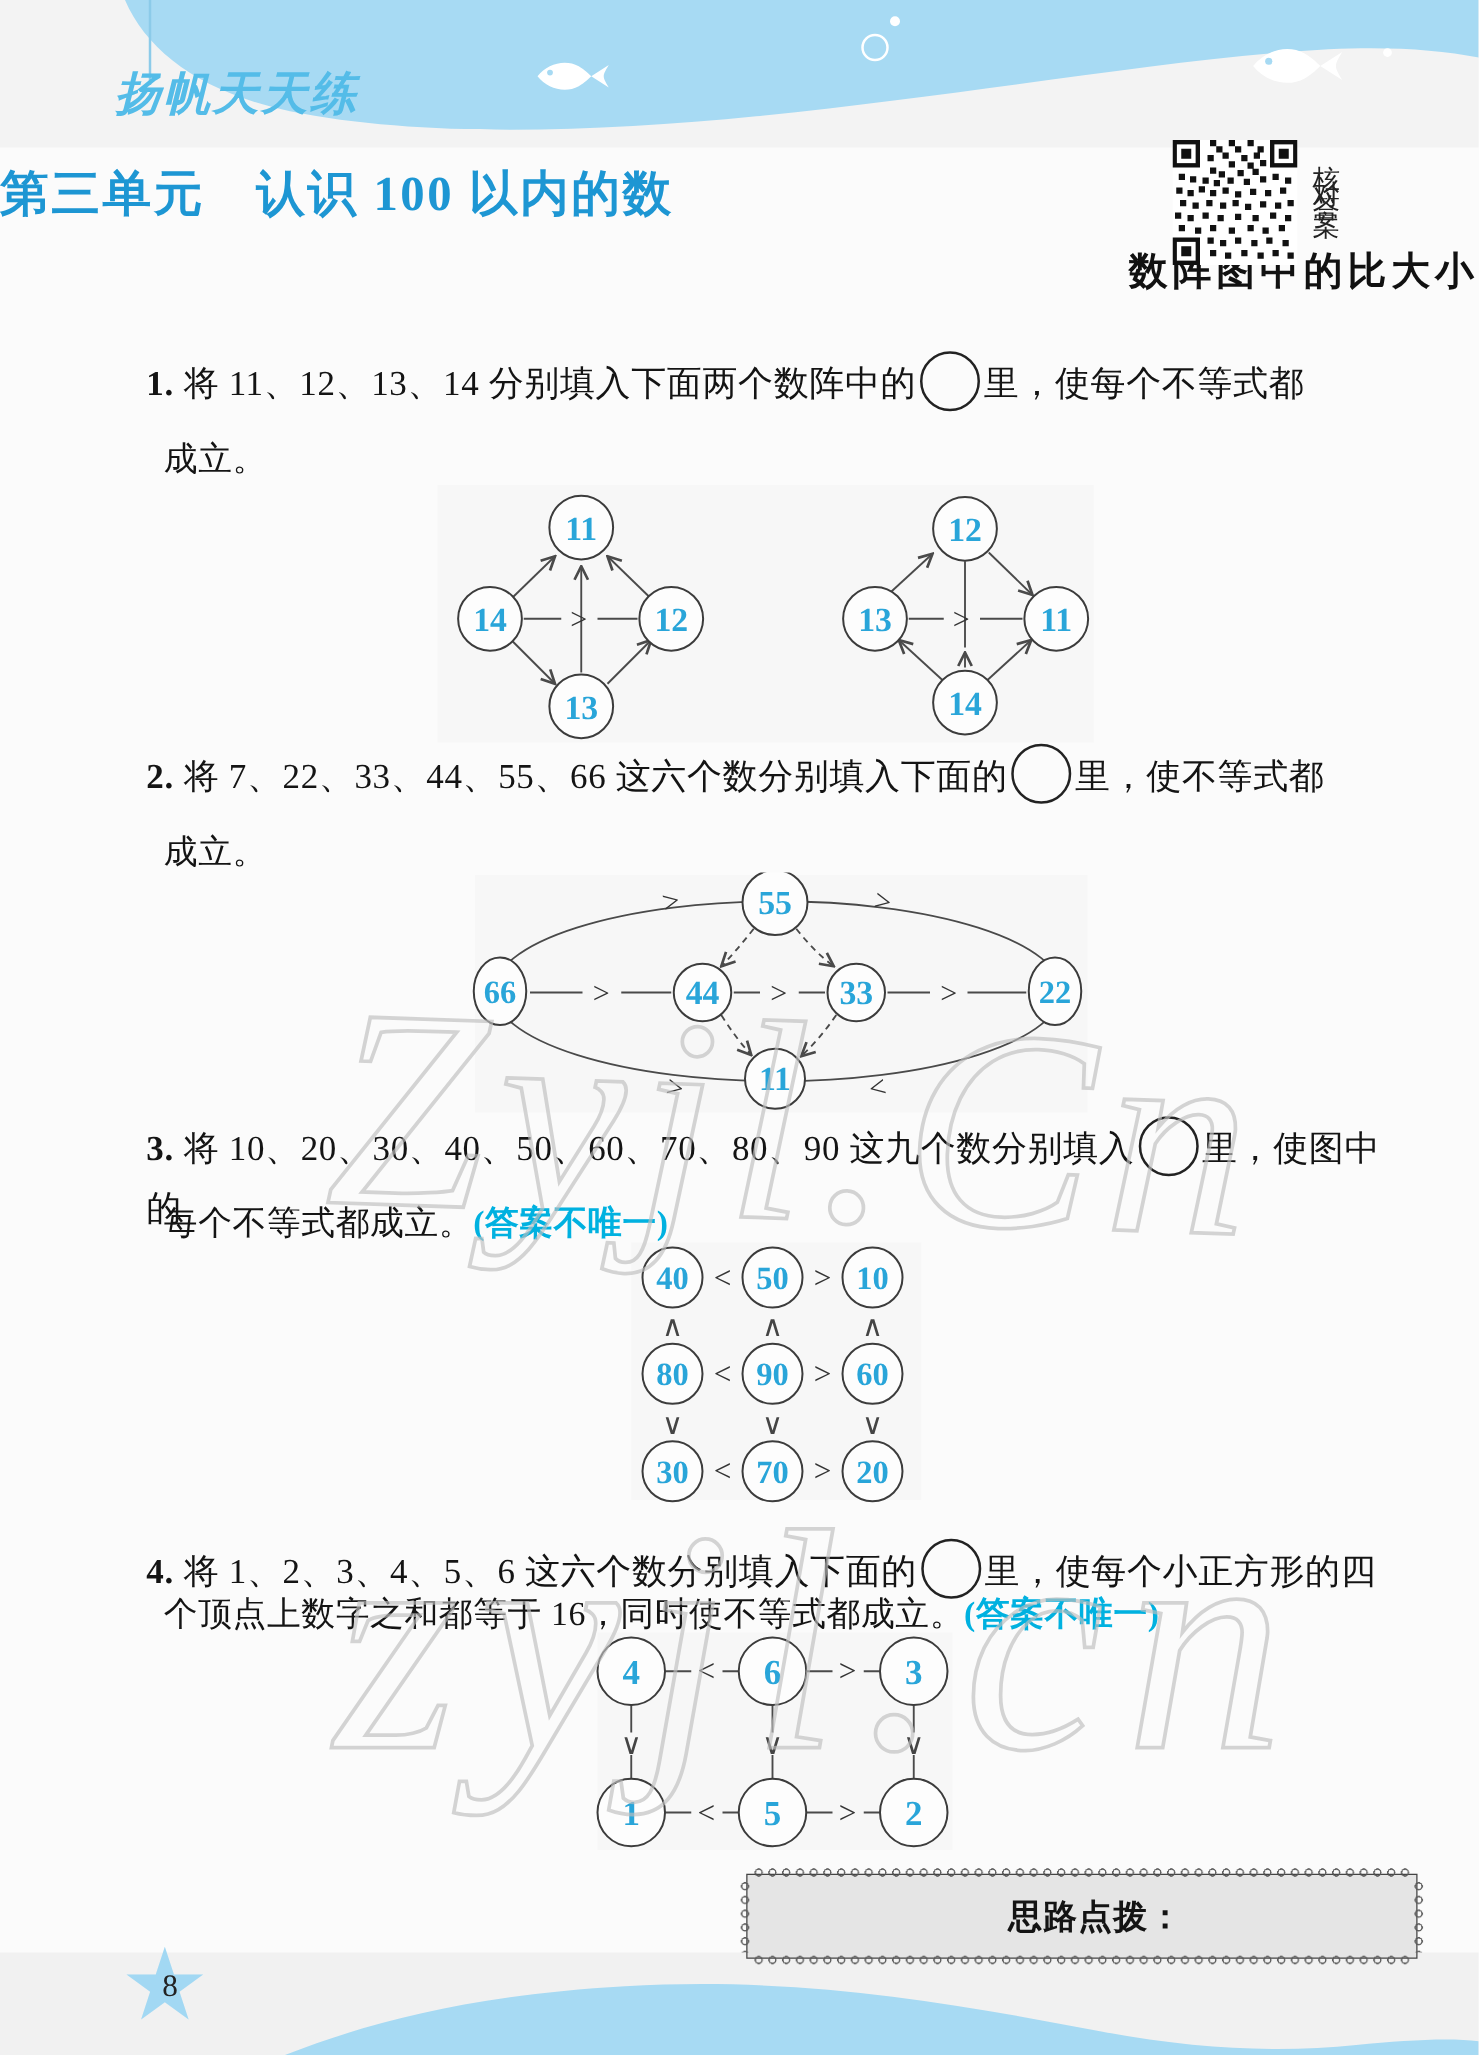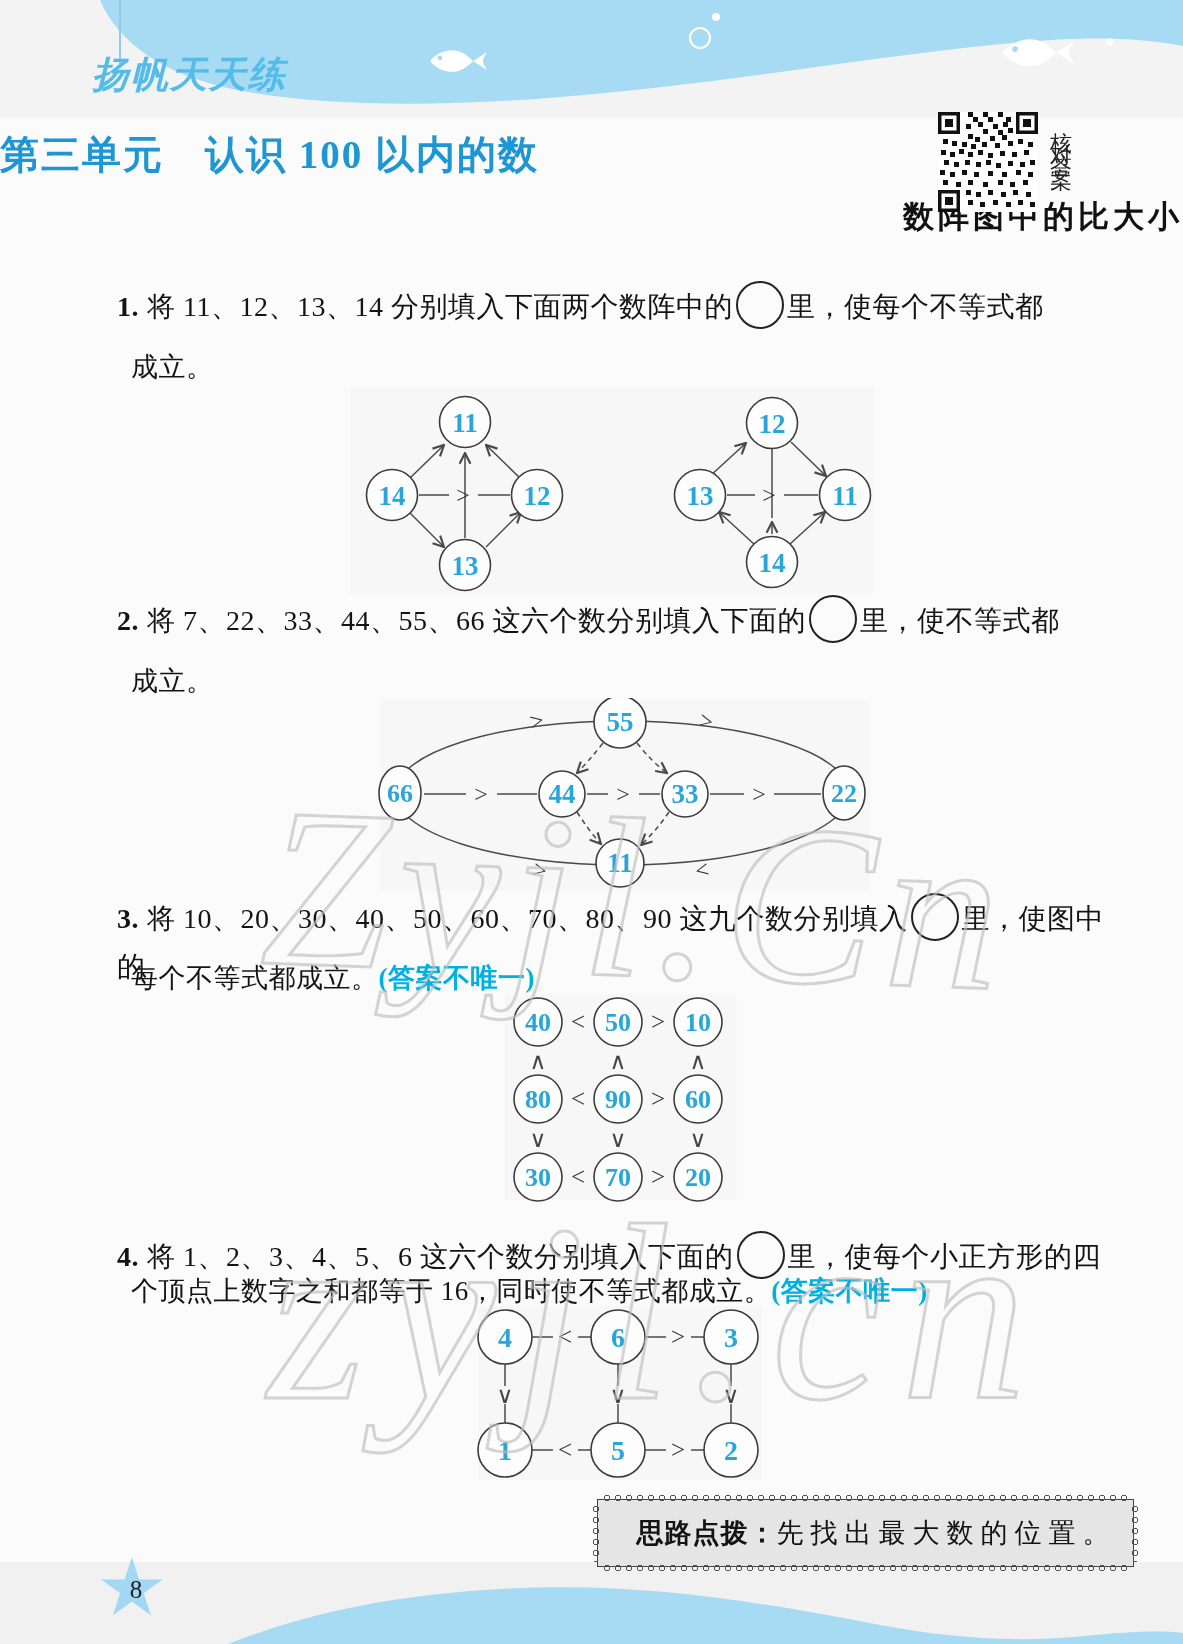--- a/index.html
+++ b/index.html
@@ -333,21 +333,20 @@
   <text class="sg" x="678" y="1458" font-size="25" text-anchor="middle">&gt;</text>
   <text class="num" x="731" y="1460" font-size="28" text-anchor="middle">2</text>
 </svg>
 
 <div class="abs tipbox">
   <span class="lace-t"></span>
   <span class="lace-b"></span>
   <span class="lace-l"></span>
   <span class="lace-r"></span>
   <span class="tip-label">思路点拨：</span>
-  <span class="tip-text">先找出最大数的位置。</span>
 </div>
 
 <div class="abs wm wm1">Zyjl.Cn</div>
 <div class="abs wm wm2">zyjl.cn</div>
 
 <svg class="abs" style="left:0;top:1560px;z-index:1" width="1183" height="84" viewBox="0 1560 1183 84">
   <path d="M 228,1644 C 300,1616 380,1596 500,1589 C 640,1581 760,1602 880,1625 C 960,1640 1025,1642 1085,1636 C 1125,1632 1160,1630 1183,1633 L 1183,1644 Z" fill="#a7daf3"></path>
 </svg>
 <div class="abs page-star">★</div>
 <div class="abs page-num">8</div>

